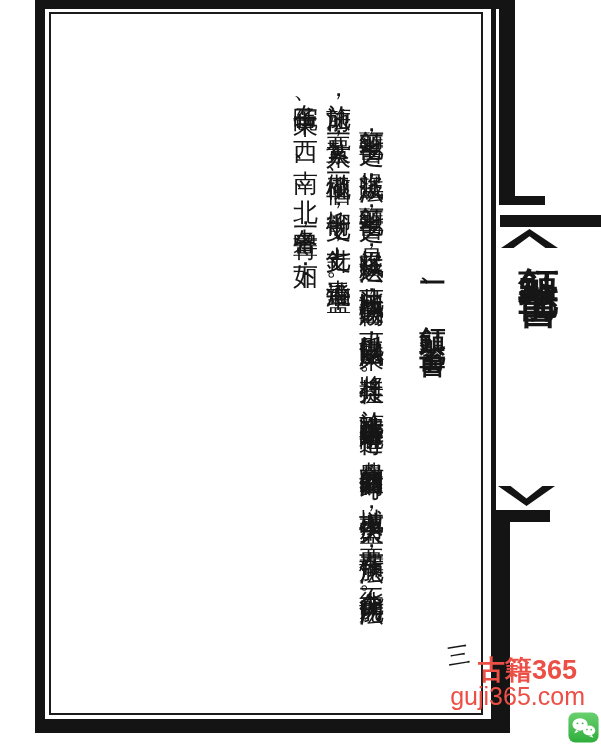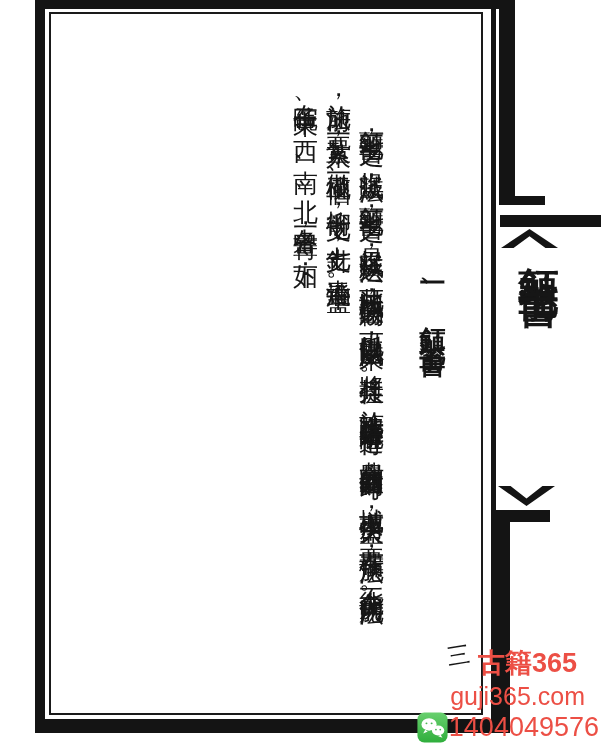--- a/index.html
+++ b/index.html
@@ -78,21 +78,21 @@
 
   
   .watermark{
     right:2px;bottom:2px;
     text-align:right;
     font-family:"Liberation Sans","DejaVu Sans",sans-serif;
     color:#ec4f45;
     line-height:1.0;
   }
   .wm-line1{font-size:27px;font-weight:600;margin-right:22px;}
-  .wm-line2{font-size:25px;margin-right:14px;margin-bottom:3px;margin-top:7px;}
+  .wm-line2{font-size:25px;margin-right:14px;margin-bottom:3px;}
   .wm-line3{
     display:flex;align-items:center;justify-content:flex-end;
     font-size:27px;font-weight:500;gap:1px;
   }
   .wechat-icon{display:inline-flex;width:31px;height:31px;}
 </style>
 </head>
 <body>
 
 <div>
@@ -139,17 +139,16 @@
           <ellipse cx="14" cy="14.5" rx="8.8" ry="7.2" fill="#ffffff"></ellipse>
           <path d="M9.5 20.5 L7.2 25 L12.5 22.5 Z" fill="#ffffff"></path>
           <circle cx="11" cy="13.2" r="1.15" fill="#49b854"></circle>
           <circle cx="17" cy="13.2" r="1.15" fill="#49b854"></circle>
           <ellipse cx="24.5" cy="21.5" rx="7.2" ry="5.9" fill="#ffffff"></ellipse>
           <path d="M27.5 26.3 L29.6 30 L24.6 28.2 Z" fill="#ffffff"></path>
           <circle cx="22" cy="20.4" r="1.0" fill="#49b854"></circle>
           <circle cx="27" cy="20.4" r="1.0" fill="#49b854"></circle>
         </svg>
       </span>
-      <span>1404049576</span>
     </div>
   </div>
 
 </div>
 
 </body></html>

